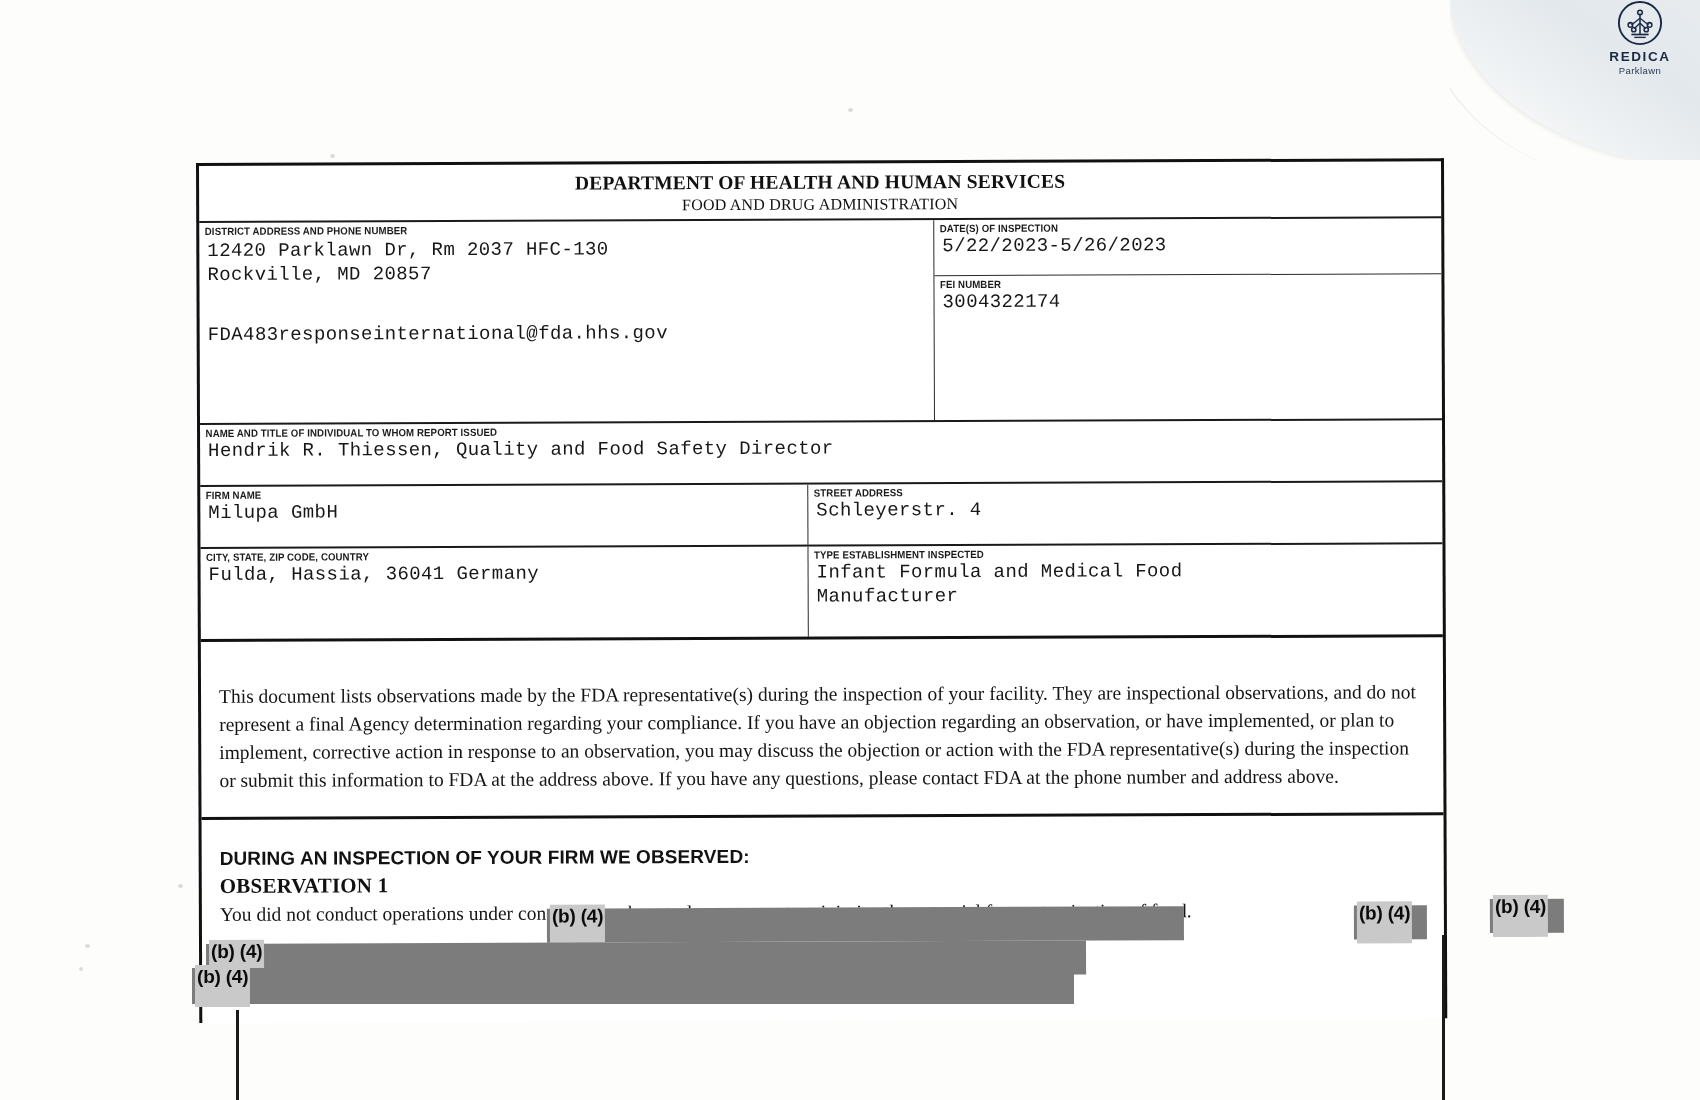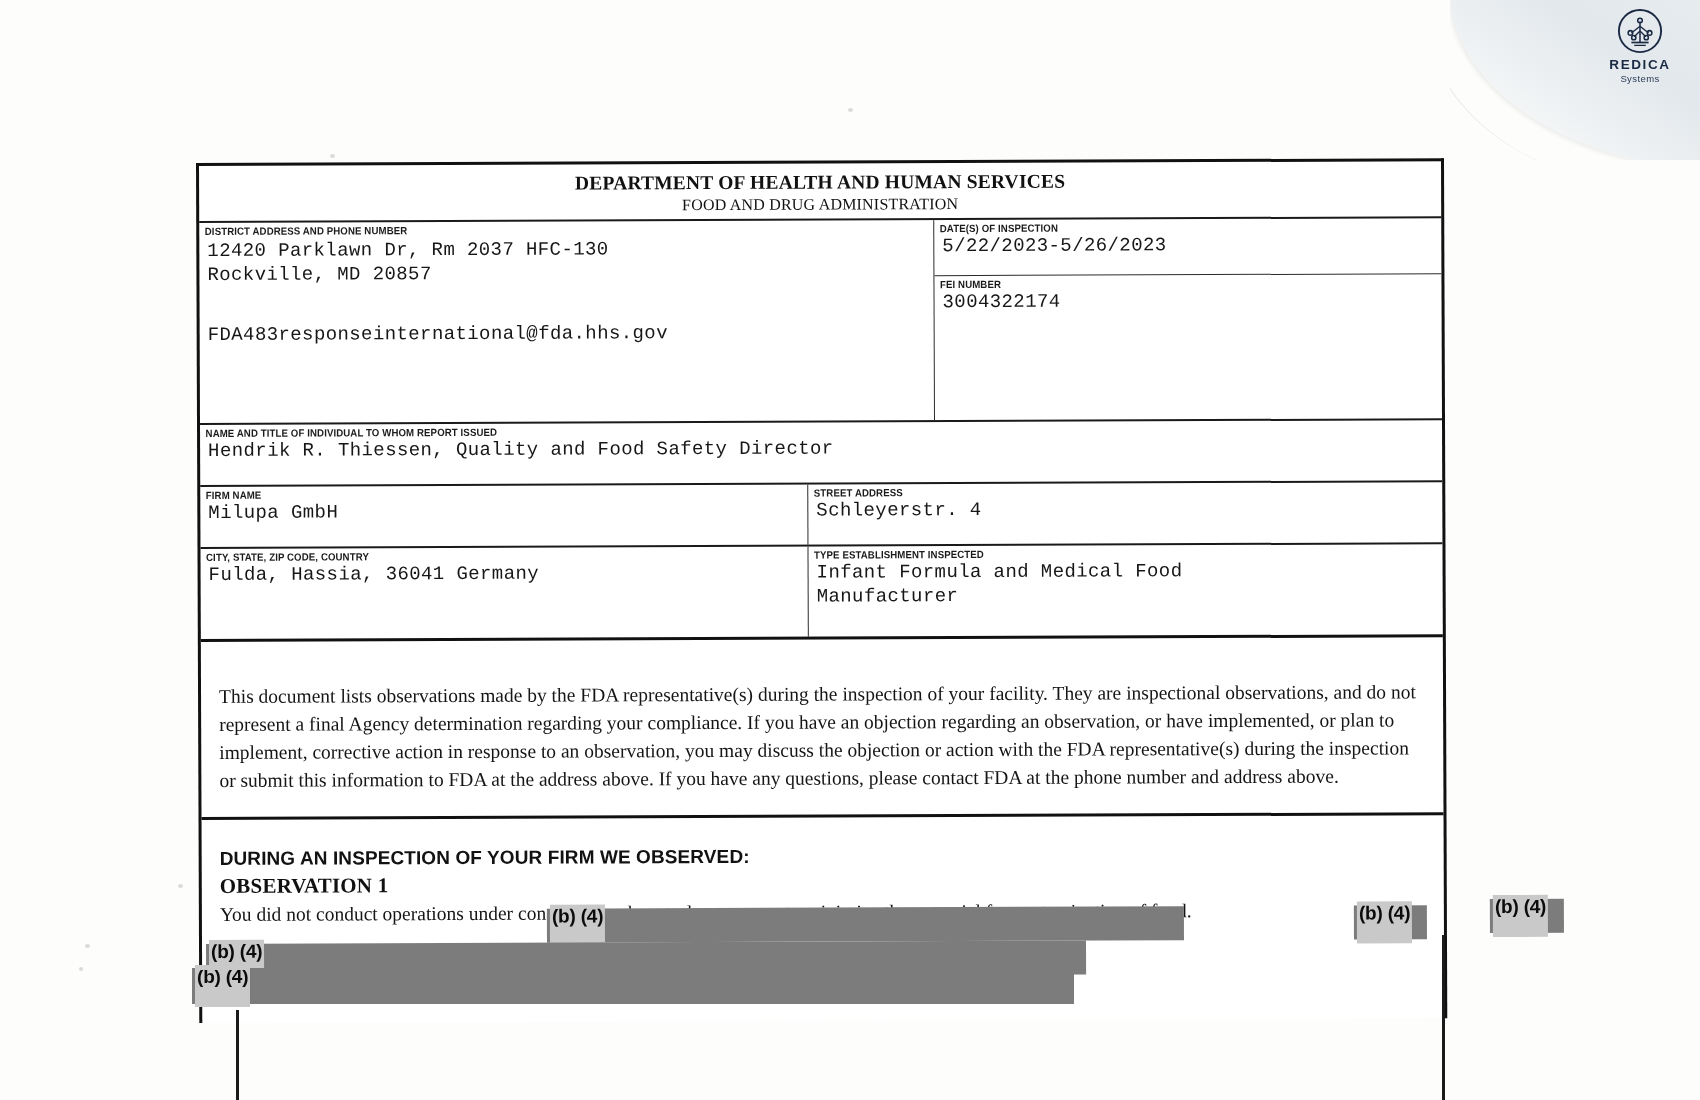--- a/index.html
+++ b/index.html
@@ -50,21 +50,21 @@
     position: absolute;
     top: -10px; right: 60px;
     width: 220px; height: 190px;
     border-left: 1px solid #d6dbdf;
     border-bottom-left-radius: 100% 95%;
     transform: rotate(2deg);
     opacity: .85;
   }
   #redica-logo {
     position: absolute;
-    top: 8px; right: 12px;
+    top: 0; right: 12px;
     width: 96px;
     text-align: center;
     font-family: "Liberation Sans", sans-serif;
     color: #1b2a44;
     z-index: 5;
   }
   #redica-logo .mark { display: block; margin: 0 auto; }
   #redica-logo .brand {
     display: block;
     font-size: 13.5px;
@@ -295,21 +295,21 @@
       <line x1="24" y1="24" x2="30" y2="30" stroke="#1b2a44" stroke-width="1.4"></line>
       <circle cx="24" cy="13" r="2.4" fill="none" stroke="#1b2a44" stroke-width="1.6"></circle>
       <circle cx="14" cy="26" r="2.4" fill="none" stroke="#1b2a44" stroke-width="1.6"></circle>
       <circle cx="34" cy="26" r="2.4" fill="none" stroke="#1b2a44" stroke-width="1.6"></circle>
       <circle cx="17.5" cy="31" r="2.2" fill="none" stroke="#1b2a44" stroke-width="1.6"></circle>
       <circle cx="30.5" cy="31" r="2.2" fill="none" stroke="#1b2a44" stroke-width="1.6"></circle>
       <line x1="15" y1="36" x2="33" y2="36" stroke="#1b2a44" stroke-width="1.8"></line>
       <line x1="18" y1="39" x2="30" y2="39" stroke="#1b2a44" stroke-width="1.4"></line>
     </svg>
     <span class="brand">REDICA</span>
-    <span class="sub">Systems</span>
+    <span class="sub">Parklawn</span>
   </div>
 
   <div id="form-483">
 
     <div id="form-header">
       <div id="dept-title">DEPARTMENT OF HEALTH AND HUMAN SERVICES</div>
       <div id="agency-title">FOOD AND DRUG ADMINISTRATION</div>
     </div>
     <hr class="hr">
 

